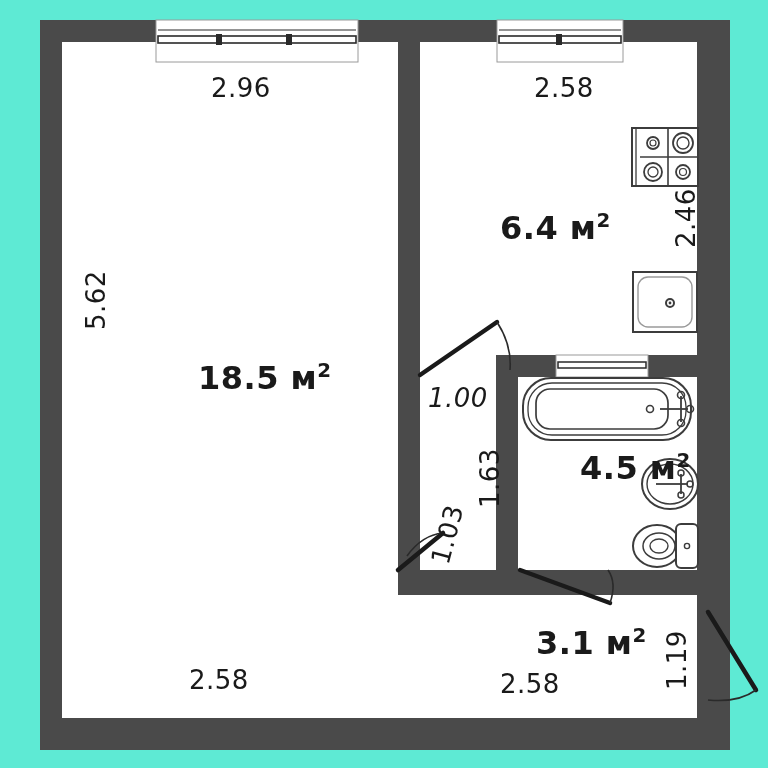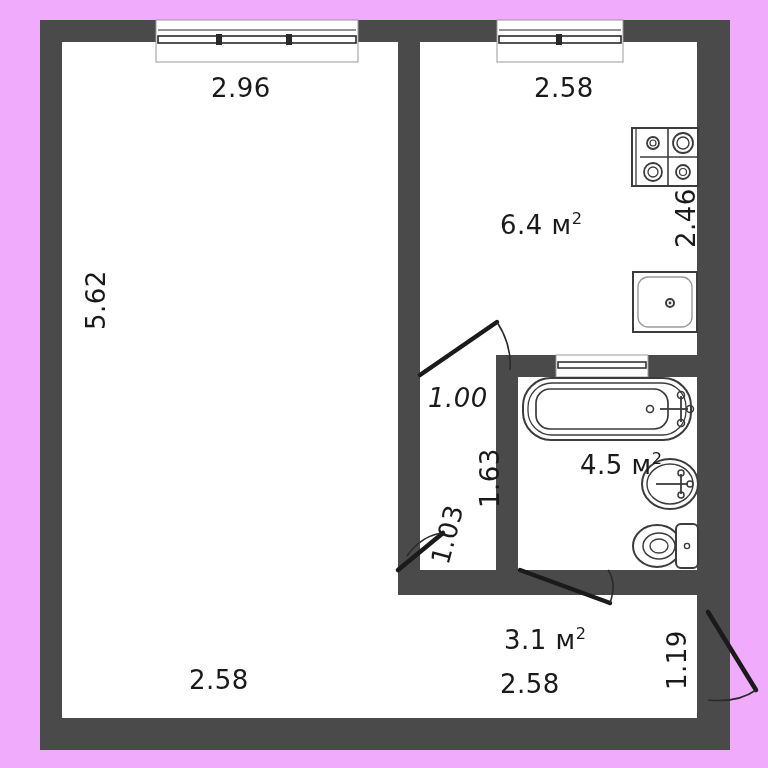--- a/index.html
+++ b/index.html
@@ -10,21 +10,21 @@
   body {
     width: 768px;
     height: 768px;
     overflow: hidden;
     font-family: "DejaVu Sans", "Liberation Sans", sans-serif;
   }
   #plan-root {
     position: relative;
     width: 768px;
     height: 768px;
-    background: #f0abfc;
+    background: #5eead4;
   }
   #plan-svg {
     position: absolute;
     left: 0;
     top: 0;
     width: 768px;
     height: 768px;
     display: block;
   }
   .dim-label, .area-label {
@@ -33,22 +33,23 @@
     font-family: "DejaVu Sans", "Liberation Sans", sans-serif;
     white-space: nowrap;
     line-height: 1;
     user-select: none;
   }
   .dim-label {
     font-size: 26px;
     letter-spacing: 0.5px;
   }
   .area-label {
-    font-size: 26px;
+    font-size: 32px;
     letter-spacing: 0.5px;
+    font-weight: bold;
   }
   .area-label sup {
     font-size: 0.62em;
     vertical-align: super;
     line-height: 0;
   }
   .rot-cw {
     transform: rotate(-90deg);
     transform-origin: left top;
   }
@@ -202,36 +203,37 @@
       <ellipse cx="659" cy="546" rx="9" ry="7" fill="none" stroke="#3c3c3c" stroke-width="1.4"></ellipse>
       <rect x="676" y="524" width="22" height="44" rx="5" ry="5" fill="#ffffff" stroke="#3c3c3c" stroke-width="2"></rect>
       <circle cx="687" cy="546" r="2.6" fill="none" stroke="#3c3c3c" stroke-width="1.4"></circle>
     </g>
   </svg>
 
   <div class="dim-label" style="left:211px; top:75px;">2.96</div>
 
   <div class="dim-label rot-cw" style="left:83px; top:330px;">5.62</div>
 
+  <div class="area-label" style="left:198px; top:362px;"><span>18.5 м</span><sup>2</sup></div>
 
   <div class="dim-label" style="left:189px; top:667px;">2.58</div>
 
   <div class="dim-label" style="left:534px; top:75px;">2.58</div>
 
   <div class="area-label" style="left:500px; top:212px;"><span>6.4 м</span><sup>2</sup></div>
 
   <div class="dim-label rot-cw" style="left:673px; top:248px;">2.46</div>
 
   <div class="dim-label" style="left:428px; top:385px;font-style:italic;">1.00</div>
 
   <div class="dim-label rot-cw" style="left:477px; top:508px;">1.63</div>
 
   <div class="dim-label rot-cw" style="left:427px; top:560px; transform:rotate(-75deg);">1.03</div>
 
   <div class="area-label" style="left:580px; top:452px;"><span>4.5 м</span><sup>2</sup></div>
 
-  <div class="area-label" style="left:504px; top:627px;text-align:center;"><span>3.1 м</span><sup>2</sup></div>
+  <div class="area-label" style="left:536px; top:627px;text-align:center;"><span>3.1 м</span><sup>2</sup></div>
 
   <div class="dim-label" style="left:500px; top:671px;">2.58</div>
 
   <div class="dim-label rot-cw" style="left:664px; top:690px;">1.19</div>
 
 </div>
 
 </body></html>

